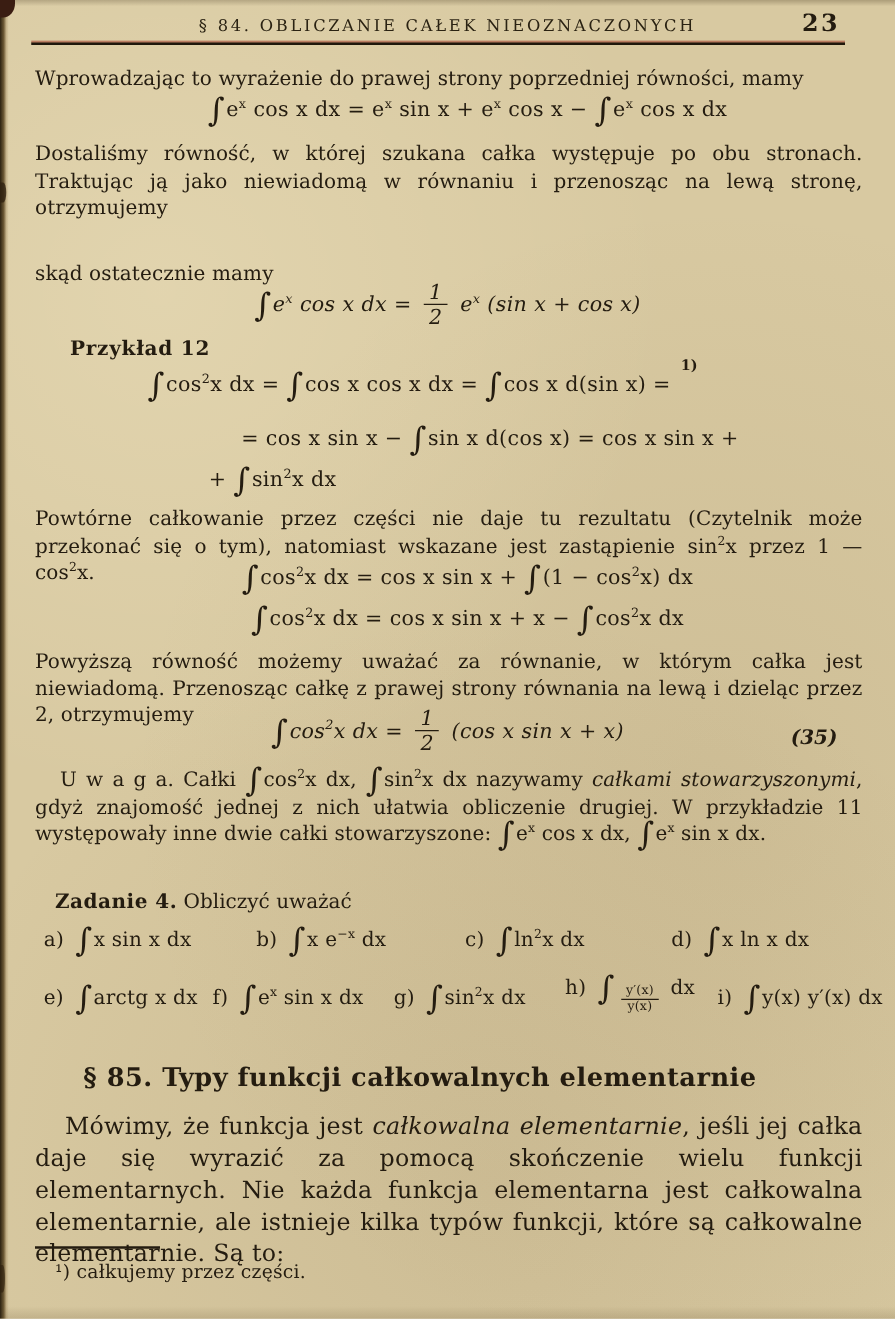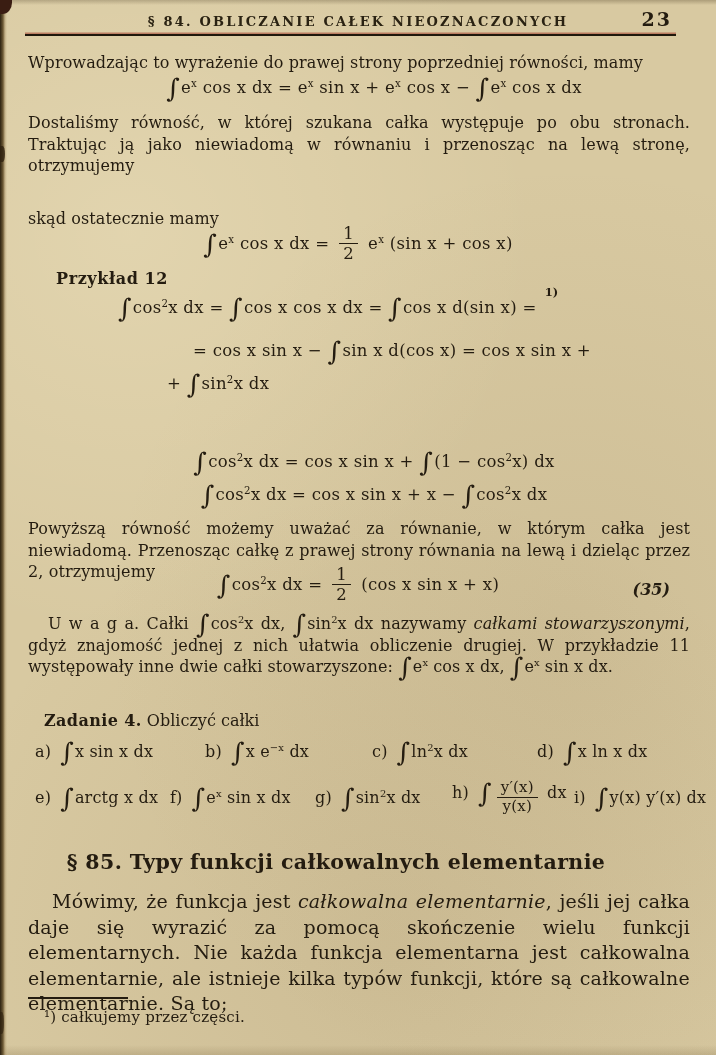--- a/index.html
+++ b/index.html
@@ -17,47 +17,47 @@
     font-family:"DejaVu Serif", "Liberation Serif", serif;
     color:#241c10;
   }
   .left-edge{position:absolute;left:0;top:0;width:7px;height:1055px;
     background:linear-gradient(90deg,#2b2110 0px,#6d5a36 3px,rgba(150,125,80,.35) 5px,transparent 7px);}
   .corner-blot{position:absolute;left:0;top:0;width:12px;height:14px;background:#3a1d12;border-radius:0 0 80% 0;}
   .edge-blot1{position:absolute;left:0;top:146px;width:5px;height:16px;background:rgba(48,34,16,.8);border-radius:0 60% 60% 0;}
   .edge-blot2{position:absolute;left:0;top:1012px;width:4px;height:22px;background:rgba(48,34,16,.65);border-radius:0 60% 60% 0;}
 
   .running-head{position:absolute;top:14px;left:0;width:716px;text-align:center;
-    font-size:13px;font-weight:bold;letter-spacing:2.2px;color:#2a2212;}
+    font-size:13px;font-weight:normal;letter-spacing:2.2px;color:#2a2212;}
   .page-number{position:absolute;top:8px;right:44px;font-size:19px;font-weight:bold;letter-spacing:2px;}
   .head-rule{position:absolute;top:34px;left:25px;width:651px;height:2px;background:#1f180c;
     box-shadow:0 -1.5px 0 rgba(155,45,30,.5);}
 
   .para{position:absolute;left:28px;width:662px;font-size:16px;line-height:21.5px;
     text-align:justify;letter-spacing:.1px;}
   .big-para{font-size:19px;line-height:25.5px;text-indent:24px;letter-spacing:.2px;}
 
   .formula{position:absolute;font-size:16.5px;letter-spacing:.3px;white-space:nowrap;}
   .centered{left:0;width:716px;text-align:center;margin-left:16px;}
   .int{font-size:26px;line-height:0;vertical-align:-4px;font-weight:normal;padding-right:1px;}
   sup{font-size:.62em;line-height:0;}
   .frac{display:inline-block;vertical-align:-11px;text-align:center;line-height:1.05;margin:0 4px;}
   .frac .num{display:block;padding:0 4px 1px;border-bottom:1.6px solid #241c10;}
   .frac .den{display:block;padding-top:1px;}
-  .flexform{display:flex;justify-content:center;align-items:center;gap:6px;}
+  .flexform{display:flex;justify-content:center;align-items:center;gap:6px;font-style:italic;}
   .fnmark{position:relative;top:-11px;font-size:11.5px;font-weight:bold;margin-left:8px;letter-spacing:0;}
   .eq-number{position:absolute;right:46px;font-size:16px;font-weight:bold;font-style:italic;}
 
   .example-heading{position:absolute;left:56px;font-size:16px;font-weight:bold;letter-spacing:.6px;}
   .exercise-heading{position:absolute;left:44px;font-size:16px;}
   .exercise-heading b{letter-spacing:.4px;}
 
   .ex-item{position:absolute;font-size:16px;white-space:nowrap;letter-spacing:.2px;}
   .ex-item .lbl{margin-right:9px;}
-  .ex-item .frac{vertical-align:-13px;font-size:15px;}
+  .ex-item .frac{vertical-align:-13px;font-size:10px;}
 
   .sec85-title{position:absolute;left:0;width:672px;text-align:center;
     font-size:20.5px;font-weight:bold;letter-spacing:.4px;}
   .foot-rule{position:absolute;left:28px;width:100px;height:2px;background:#241c10;}
   .footnote{position:absolute;left:44px;font-size:15px;letter-spacing:.2px;}
   em{font-style:italic;}
 </style>
 </head>
 <body>
 
@@ -90,41 +90,42 @@
   </div>
 
   <div class="example-heading" style="top:269px">Przykład 12</div>
 
   <div class="formula" style="top:298px;left:118px">
     <span><span class="int">∫</span>cos<sup>2</sup>x dx = <span class="int">∫</span>cos x cos x dx = <span class="int">∫</span>cos x d(sin x) =</span><sup class="fnmark">1)</sup>
   </div>
   <div class="formula" style="top:341px;left:193px">= cos x sin x − <span class="int">∫</span>sin x d(cos x) = cos x sin x +</div>
   <div class="formula" style="top:374px;left:167px">+ <span class="int">∫</span>sin<sup>2</sup>x dx</div>
 
+  <div class="para" style="top:404px">Powtórne całkowanie przez części nie daje tu rezultatu (Czytelnik może przekonać się o tym), natomiast wskazane jest zastąpienie sin<sup>2</sup>x przez 1 — cos<sup>2</sup>x.</div>
 
   <div class="formula centered" style="top:452px"><span class="int">∫</span>cos<sup>2</sup>x dx = cos x sin x + <span class="int">∫</span>(1 − cos<sup>2</sup>x) dx</div>
   <div class="formula centered" style="top:485px"><span class="int">∫</span>cos<sup>2</sup>x dx = cos x sin x + x − <span class="int">∫</span>cos<sup>2</sup>x dx</div>
 
   <div class="para" style="top:518px">Powyższą równość możemy uważać za równanie, w którym całka jest niewiadomą. Przenosząc całkę z prawej strony równania na lewą i dzieląc przez 2, otrzymujemy</div>
 
   <div class="formula flexform" style="top:566px;left:0;width:716px">
     <span><span class="int">∫</span>cos<sup>2</sup>x dx =</span>
     <span class="frac">
       <span class="num">1</span>
       <span class="den">2</span>
     </span>
     <span>(cos x sin x + x)</span>
   </div>
   <div class="eq-number" style="top:580px">(35)</div>
 
   <div class="para" style="top:613px;text-indent:20px">U w a g a. Całki <span class="int">∫</span>cos<sup>2</sup>x dx, <span class="int">∫</span>sin<sup>2</sup>x dx nazywamy <em>całkami stowarzyszonymi</em>, gdyż znajomość jednej z nich ułatwia obliczenie drugiej. W przykładzie 11 występowały inne dwie całki stowarzyszone: <span class="int">∫</span>e<sup>x</sup> cos x dx, <span class="int">∫</span>e<sup>x</sup> sin x dx.</div>
 
   <div class="exercise-heading" style="top:711px">
     <b>Zadanie 4.</b>
-    <span>Obliczyć całki</span>
+    <span>Obliczyć uważać</span>
   </div>
 
   <div class="ex-item" style="top:742px;left:35px">
     <span class="lbl">a)</span><span><span class="int">∫</span>x sin x dx</span>
   </div>
   <div class="ex-item" style="top:742px;left:205px">
     <span class="lbl">b)</span><span><span class="int">∫</span>x e<sup>−x</sup> dx</span>
   </div>
   <div class="ex-item" style="top:742px;left:372px">
     <span class="lbl">c)</span><span><span class="int">∫</span>ln<sup>2</sup>x dx</span>

